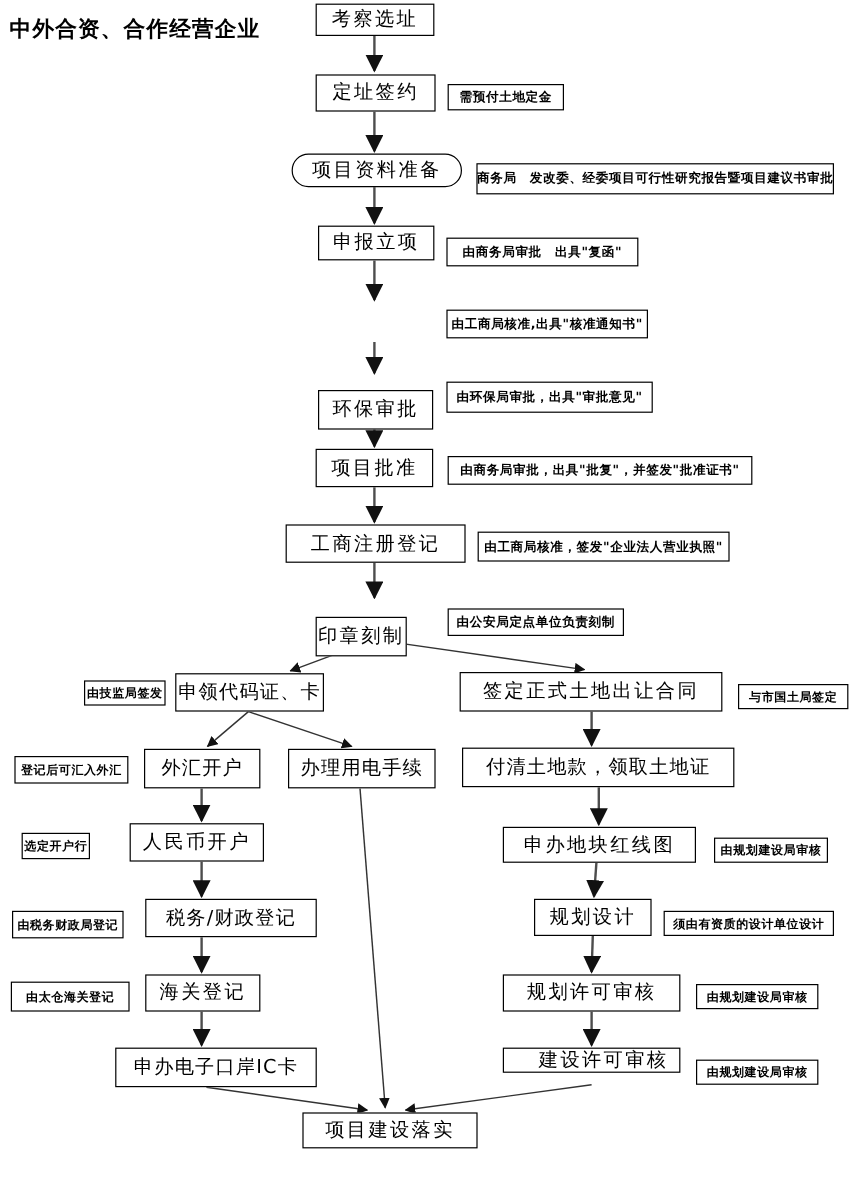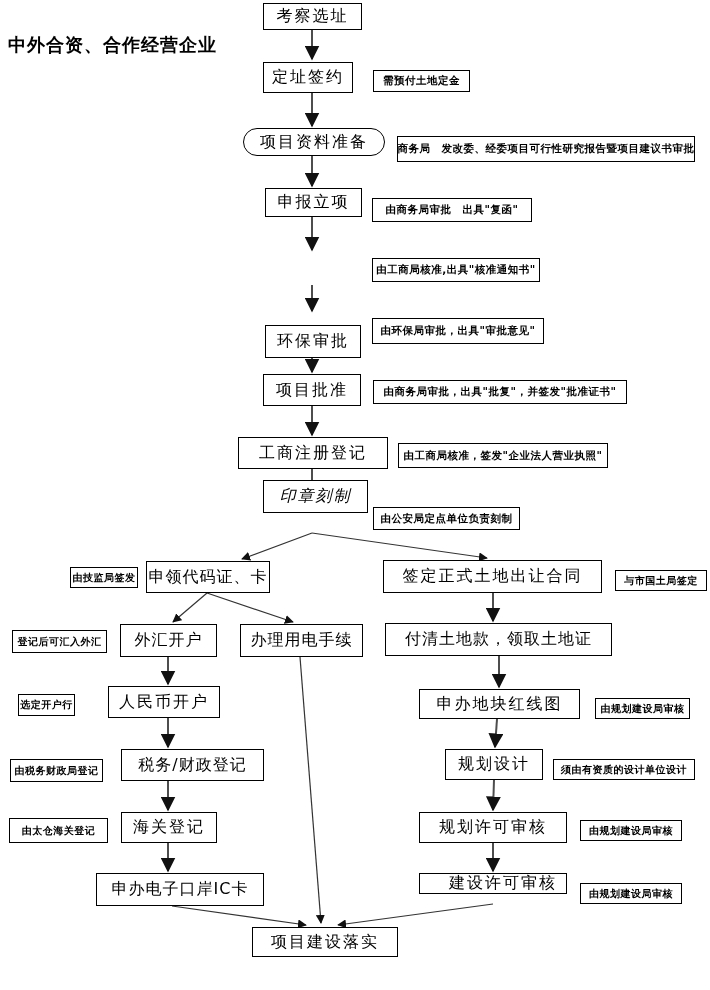--- a/index.html
+++ b/index.html
@@ -13,21 +13,20 @@
     overflow: hidden;
   }
   .title {
     position: absolute;
     left: 8px;
     top: 12px;
     font-size: 18px;
     font-weight: bold;
     letter-spacing: 1px;
     white-space: nowrap;
-    margin-top: 21px;
   }
   .pbox {
     position: absolute;
     background: #ffffff;
     border: 1px solid #000000;
     display: flex;
     align-items: center;
     justify-content: center;
     font-size: 16px;
     letter-spacing: 2px;
@@ -93,27 +92,27 @@
     <line class="thick" x1="499" y1="656" x2="499" y2="687" marker-end="url(#ah)"></line>
     <line class="thick" x1="497" y1="719" x2="495" y2="747" marker-end="url(#ah)"></line>
     <line class="thick" x1="494" y1="780" x2="493" y2="810" marker-end="url(#ah)"></line>
     <line class="thick" x1="493" y1="843" x2="493" y2="871" marker-end="url(#ah)"></line>
     <line class="thin" x1="493" y1="904" x2="338" y2="925" marker-end="url(#ah)"></line>
   </svg>
 
   <div class="title">中外合资、合作经营企业</div>
 
   <div class="pbox" style="left:263px;top:3px;width:99px;height:27px;">考察选址</div>
-  <div class="pbox" style="left:263px;top:62px;width:90px;height:31px;text-align:right;">定址签约</div>
+  <div class="pbox" style="left:263px;top:62px;width:100px;height:31px;text-align:right;">定址签约</div>
   <div class="pbox" style="left:243px;top:128px;width:142px;height:28px;border-radius:14px;">项目资料准备</div>
   <div class="pbox" style="left:265px;top:188px;width:97px;height:29px;">申报立项</div>
   <div class="pbox" style="left:265px;top:313px;width:96px;height:33px;margin-top:12px;">环保审批</div>
   <div class="pbox" style="left:263px;top:374px;width:98px;height:32px;">项目批准</div>
   <div class="pbox" style="left:238px;top:437px;width:150px;height:32px;">工商注册登记</div>
-  <div class="pbox" style="left:263px;top:480px;width:105px;height:33px;font-style:italic;">印章刻制</div>
+  <div class="pbox" style="left:263px;top:514px;width:76px;height:33px;">印章刻制</div>
   <div class="pbox" style="left:146px;top:561px;width:124px;height:32px;letter-spacing:1px;">申领代码证、卡</div>
   <div class="pbox" style="left:383px;top:560px;width:219px;height:33px;">签定正式土地出让合同</div>
   <div class="pbox" style="left:120px;top:624px;width:97px;height:33px;letter-spacing:1px;">外汇开户</div>
   <div class="pbox" style="left:240px;top:624px;width:123px;height:33px;letter-spacing:1px;">办理用电手续</div>
   <div class="pbox" style="left:385px;top:623px;width:227px;height:33px;letter-spacing:1px;">付清土地款，领取土地证</div>
   <div class="pbox" style="left:108px;top:686px;width:112px;height:32px;">人民币开户</div>
   <div class="pbox" style="left:419px;top:689px;width:161px;height:30px;">申办地块红线图</div>
   <div class="pbox" style="left:121px;top:749px;width:143px;height:32px;letter-spacing:1px;">税务/财政登记</div>
   <div class="pbox" style="left:445px;top:749px;width:98px;height:31px;">规划设计</div>
   <div class="pbox" style="left:121px;top:812px;width:96px;height:31px;">海关登记</div>

